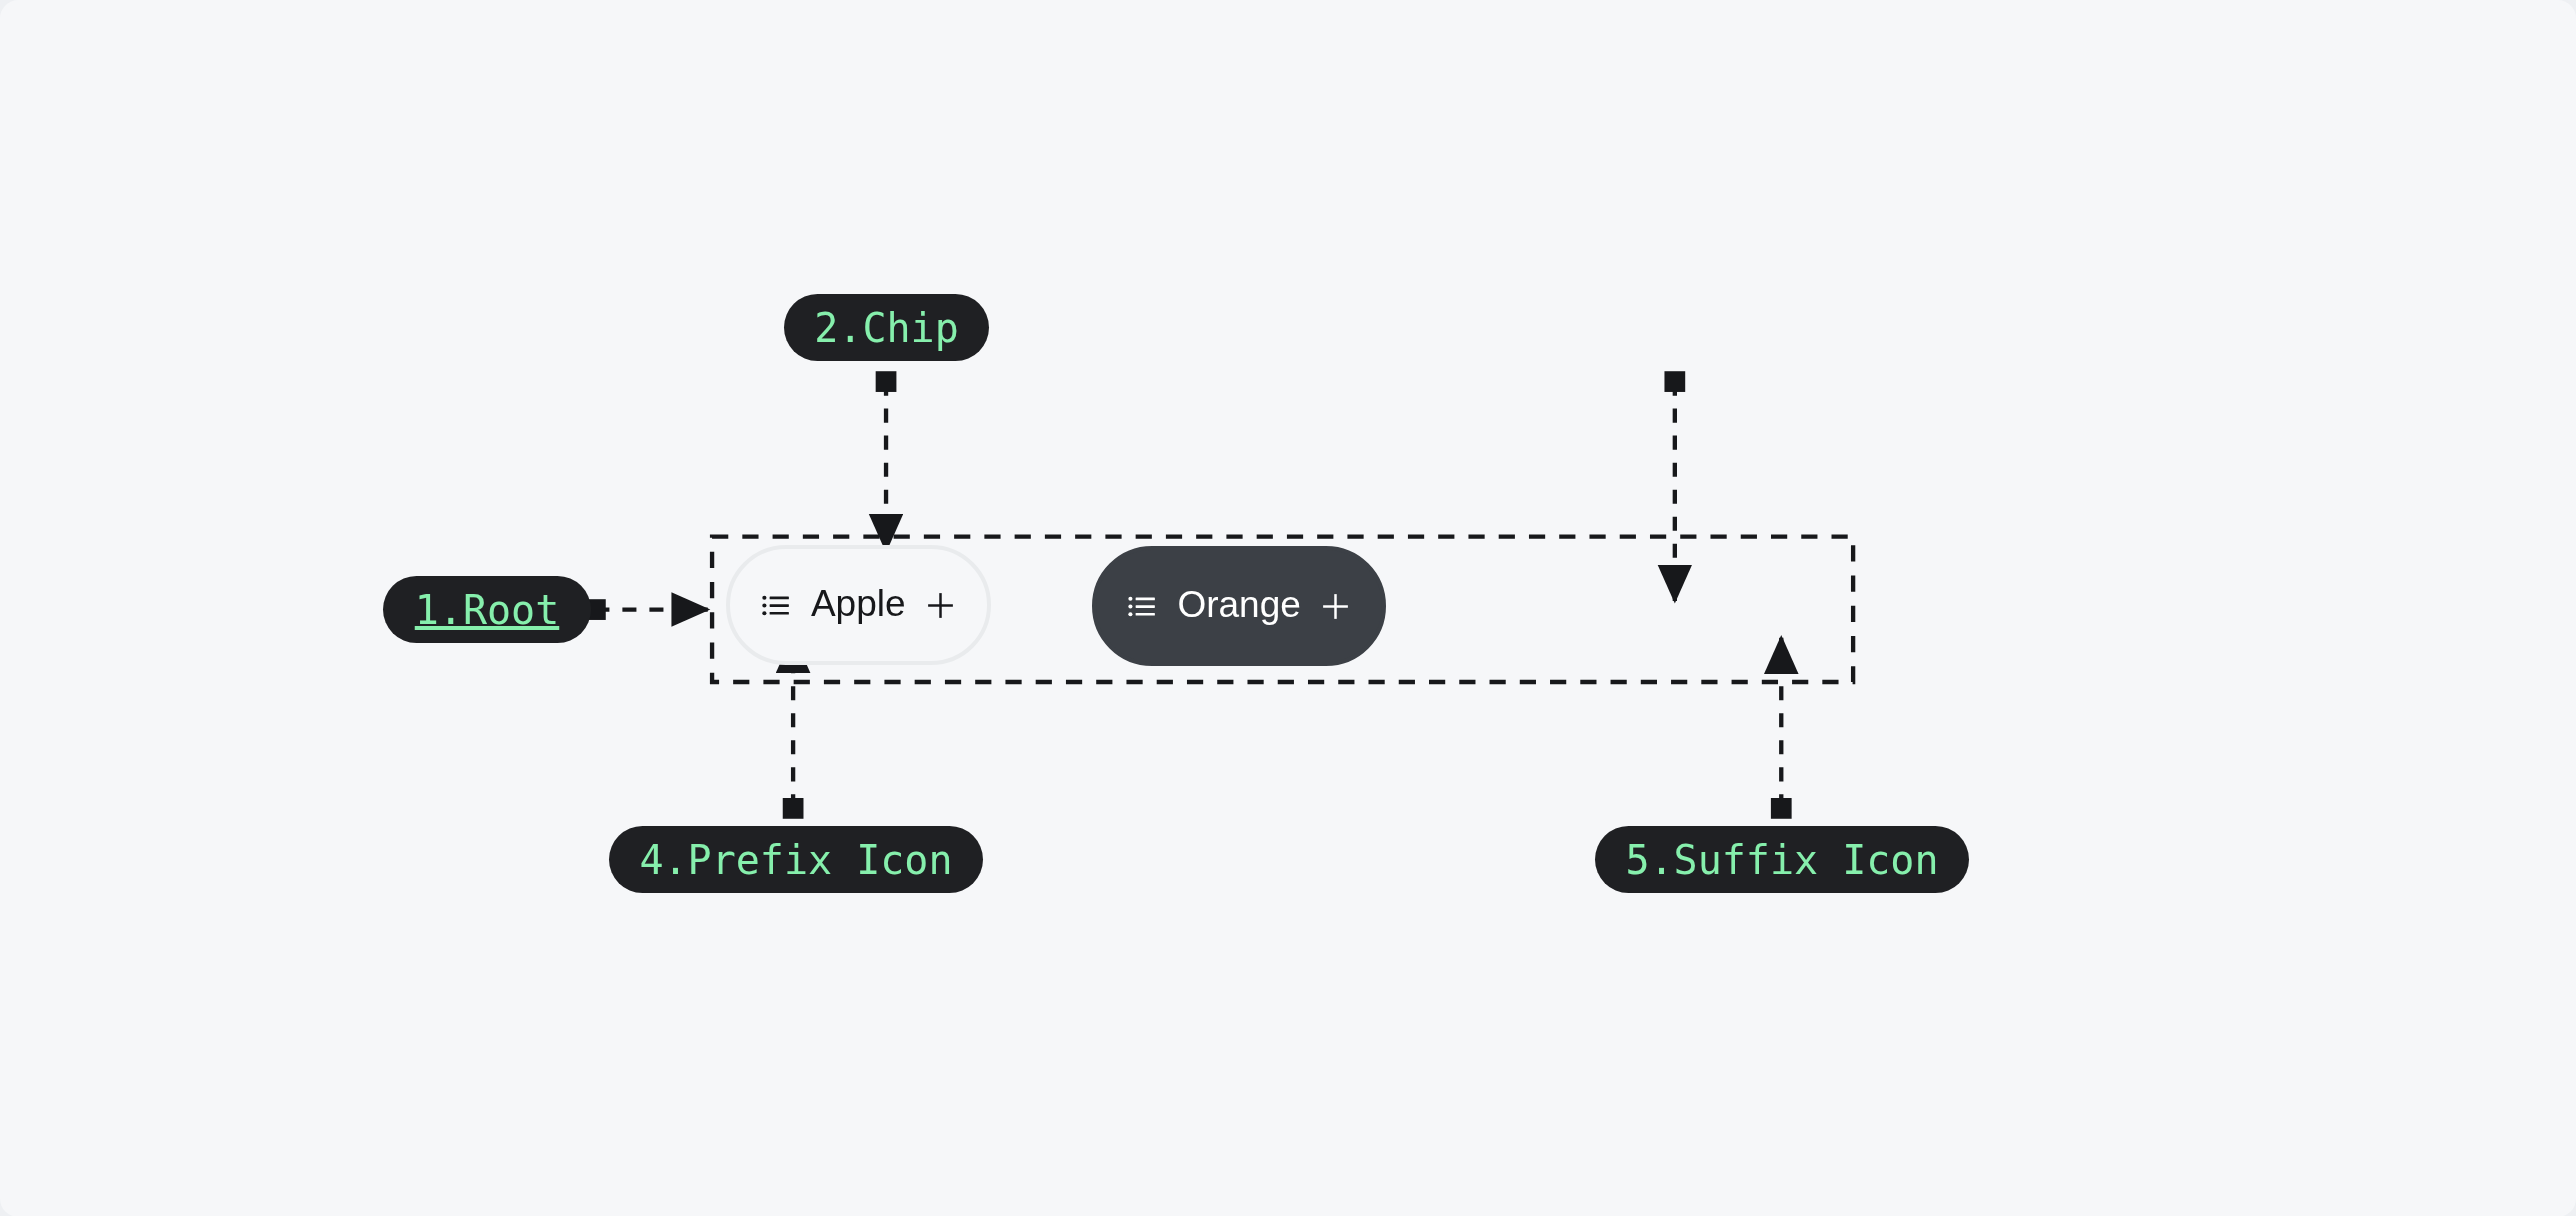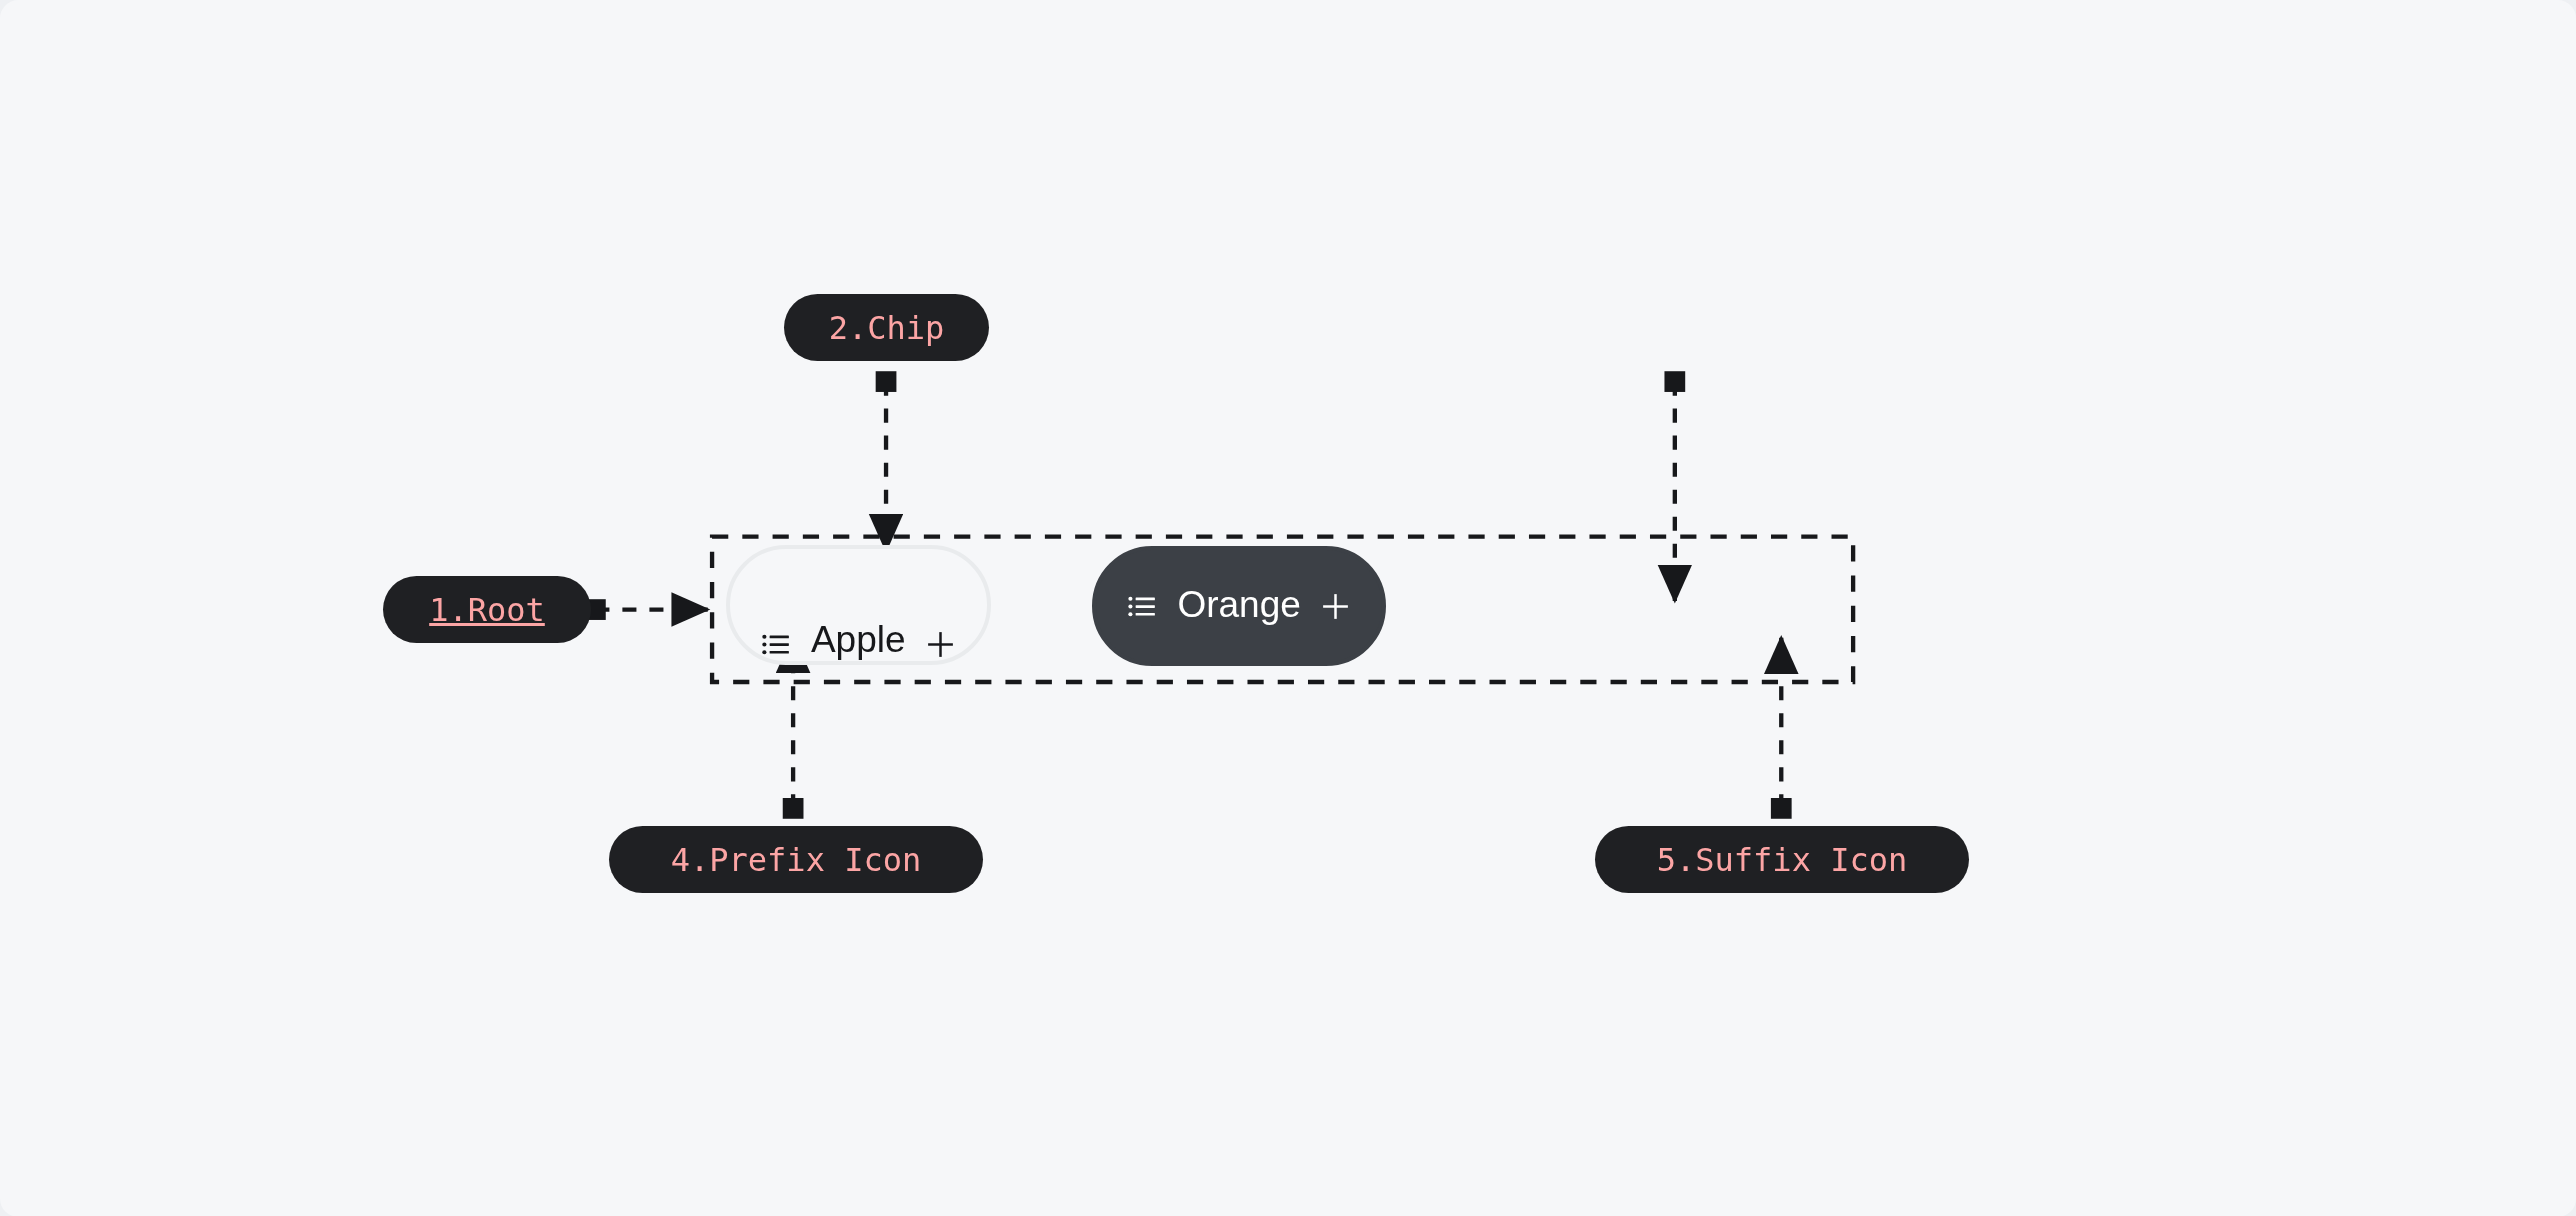--- a/index.html
+++ b/index.html
@@ -15,23 +15,23 @@
     border-radius:18.4px;
     overflow:hidden;
   }
   #svg-layer{position:absolute;left:0;top:0;width:2576px;height:1217px;}
 
   
   .anno{
     position:absolute;
     display:flex;align-items:center;justify-content:center;
     background:#1f2023;
-    color:#fca5a5;
+    color:#86efac;
     font-family:"DejaVu Sans Mono","Liberation Mono",monospace;
-    font-size:32px;
+    font-size:40px;
     letter-spacing:0px;
     border-radius:540px;
     white-space:nowrap;
     box-sizing:border-box;
     height:67px;
   }
 
   
   #chip-group{
     position:absolute;
@@ -49,21 +49,20 @@
     height:120px;
     padding:0 30px;
     gap:18.4px;
     font-size:37px;
     white-space:nowrap;
   }
   .chip.outline{
     background:#f6f7f9;
     border:4.3px solid #e9ebed;
     color:#17181b;
-    align-items:flex-end;
   }
   .chip.filled{
     background:#3c4046;
     border:4.3px solid #3c4046;
     color:#ffffff;
   }
   .chip .label{
     font-family:"Liberation Sans",sans-serif;
     font-size:37px;
     line-height:1;

